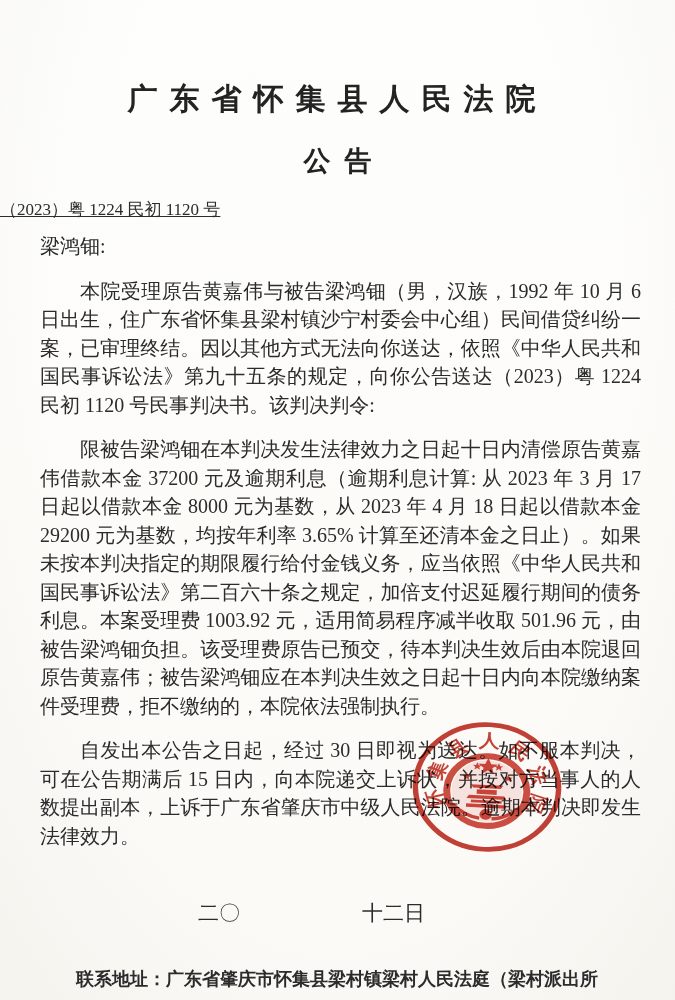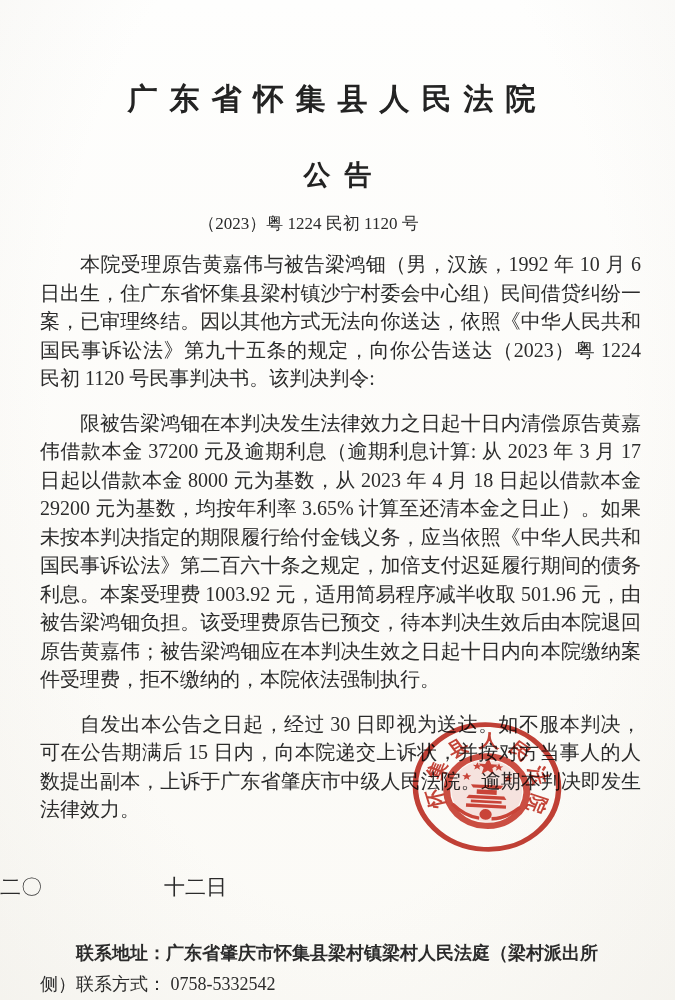--- a/index.html
+++ b/index.html
@@ -22,50 +22,51 @@
     margin-top: 82px;
     text-align: center;
     font-size: 30px;
     line-height: 34px;
     font-weight: bold;
     letter-spacing: 12px;
     padding-left: 0;
     color: #232323;
   }
   .doc-title {
-    margin-top: 44px;
+    margin-top: 30px;
     text-align: center;
     font-size: 27px;
     line-height: 30px;
     font-weight: bold;
     letter-spacing: 14px;
     padding-left: 14px;
     color: #232323;
   }
   .case-no {
     margin: 24px 58px 0 0;
-    text-align: center;
+    text-align: left;
     font-size: 17px;
     line-height: 20px;
+    text-decoration: underline;
   }
   .salutation {
     margin: 12px 34px 0 40px;
     font-size: 20px;
     line-height: 28.5px;
   }
   .body-text p {
     margin: 16px 34px 0 40px;
     font-size: 20px;
     line-height: 28.5px;
     text-align: justify;
     text-indent: 2em;
   }
   .date-row {
     display: flex;
-    justify-content: flex-start;
+    justify-content: center;
     align-items: baseline;
     padding-right: 52px;
     margin-top: 50px;
     font-size: 21px;
     line-height: 26px;
   }
   .date-gap { width: 122px; }
   .contact {
     margin: 38px 30px 0 40px;
     font-size: 18px;
@@ -95,20 +96,21 @@
 <body>
 
 <div class="page">
 
   <h1 class="court-name">广东省怀集县人民法院</h1>
 
   <h2 class="doc-title">公告</h2>
 
   <div class="case-no">（2023）粤 1224 民初 1120 号</div>
 
+  <div class="salutation">梁鸿钿:</div>
 
   <div class="body-text">
     <p>本院受理原告黄嘉伟与被告梁鸿钿（男，汉族，1992 年 10 月 6 日出生，住广东省怀集县梁村镇沙宁村委会中心组）民间借贷纠纷一案，已审理终结。因以其他方式无法向你送达，依照《中华人民共和国民事诉讼法》第九十五条的规定，向你公告送达（2023）粤 1224 民初 1120 号民事判决书。该判决判令:</p>
     <p>限被告梁鸿钿在本判决发生法律效力之日起十日内清偿原告黄嘉伟借款本金 37200 元及逾期利息（逾期利息计算: 从 2023 年 3 月 17 日起以借款本金 8000 元为基数，从 2023 年 4 月 18 日起以借款本金 29200 元为基数，均按年利率 3.65% 计算至还清本金之日止）。如果未按本判决指定的期限履行给付金钱义务，应当依照《中华人民共和国民事诉讼法》第二百六十条之规定，加倍支付迟延履行期间的债务利息。本案受理费 1003.92 元，适用简易程序减半收取 501.96 元，由被告梁鸿钿负担。该受理费原告已预交，待本判决生效后由本院退回原告黄嘉伟；被告梁鸿钿应在本判决生效之日起十日内向本院缴纳案件受理费，拒不缴纳的，本院依法强制执行。</p>
     <p>自发出本公告之日起，经过 30 日即视为送达。如不服本判决，可在公告期满后 15 日内，向本院递交上诉状，并按对方当事人的人数提出副本，上诉于广东省肇庆市中级人民法院。逾期本判决即发生法律效力。</p>
   </div>
 
   <div class="date-row">
     <span class="date-frag">二〇</span>
     <span class="date-gap"></span>

